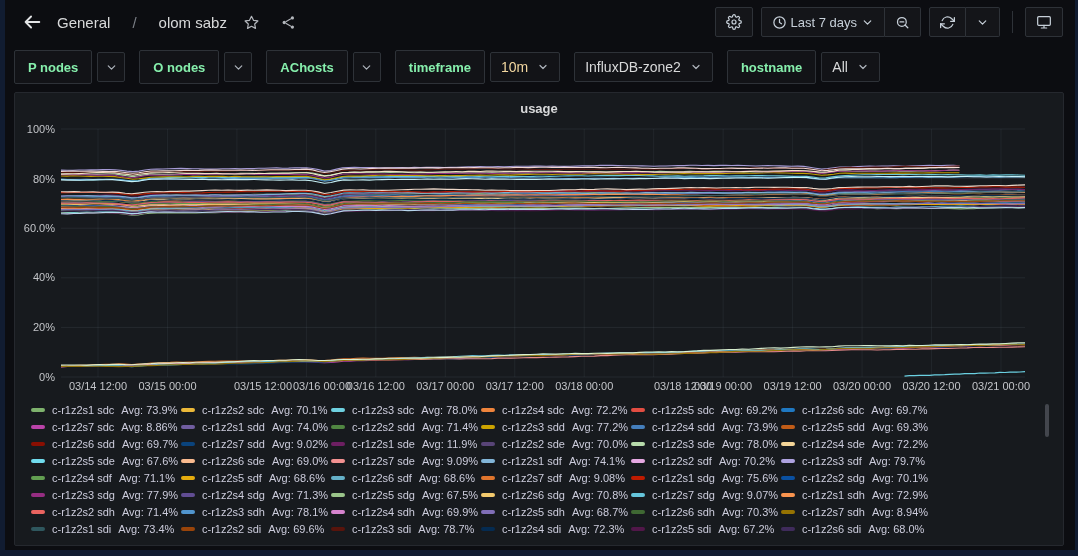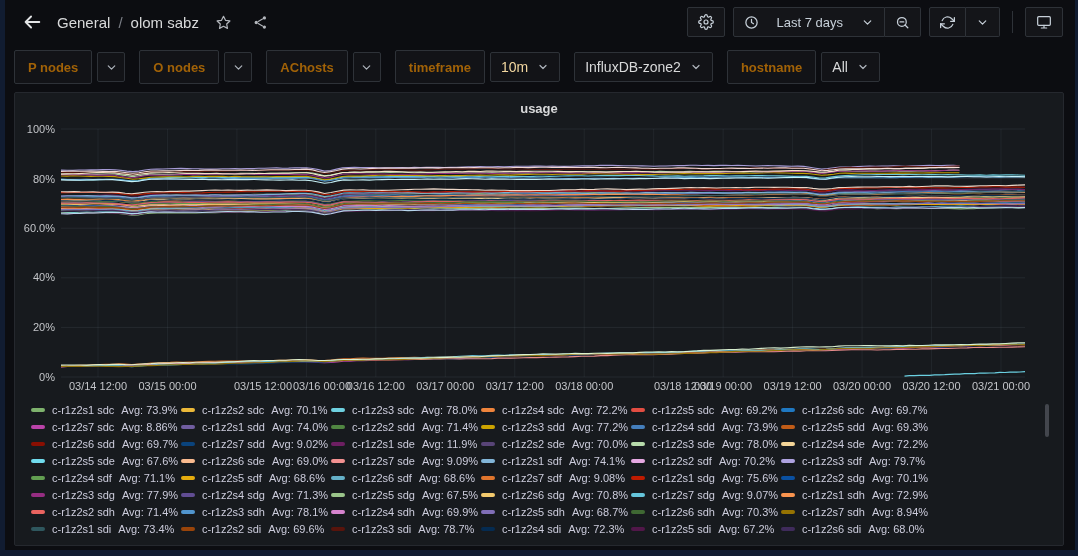--- a/index.html
+++ b/index.html
@@ -2,33 +2,33 @@
 <html><head>
 <meta charset="utf-8">
 <style>
   *{margin:0;padding:0;box-sizing:border-box}
   html,body{width:1078px;height:556px;background:#05060a;font-family:"Liberation Sans",sans-serif;overflow:hidden}
   #app{position:relative;width:1078px;height:556px;background:#0c0d11;
        border-left:5px solid #111c31;border-right:3px solid #111c31;border-bottom:6px solid #111c31;overflow:hidden}
   
   .topbar{height:44px;display:flex;align-items:center;padding:0 12px;background:#0c0d11}
   .back-btn{width:30px;height:30px;display:flex;align-items:center;justify-content:center;background:none;border:none;cursor:pointer;margin-right:10px}
-  .breadcrumb{display:flex;align-items:flex-start;font-size:15px;color:#d8d9da;gap:8px;font-weight:500}
+  .breadcrumb{display:flex;align-items:flex-start;font-size:15px;color:#d8d9da;gap:22px;font-weight:500}
   .breadcrumb .sep{color:#7b7f87}
   .icon-btn{background:none;border:none;display:flex;align-items:center;justify-content:center;cursor:pointer;padding:4px;margin-left:12px}
   .tb-right{margin-left:auto;display:flex;align-items:center;gap:8px}
-  .btn{display:flex;align-items:center;gap:18px;height:30px;padding:0 10px;background:#141519;border:1px solid #2e3238;border-radius:2px;color:#c7d0d9;font-size:13px;font-weight:500;cursor:pointer;white-space:nowrap}
+  .btn{display:flex;align-items:center;gap:4px;height:30px;padding:0 10px;background:#141519;border:1px solid #2e3238;border-radius:2px;color:#c7d0d9;font-size:13px;font-weight:500;cursor:pointer;white-space:nowrap}
   .btn-group{display:flex}
   .btn-group .btn+.btn{border-left:none;border-top-left-radius:0;border-bottom-left-radius:0}
   .btn-group .btn:first-child{border-top-right-radius:0;border-bottom-right-radius:0}
   .vdivider{width:1px;height:22px;background:#2e3238;margin:0 4px}
   
   .filters{height:46px;display:flex;align-items:center;padding:0 9px;gap:14px}
   .var-pair{display:flex;gap:5px;align-items:center}
-  .var-label{height:30px;display:flex;align-items:center;padding:16px 13px;background:#121317;border:1px solid #2e3238;border-radius:2px;color:#a16207;font-size:13px;font-weight:700;cursor:pointer}
+  .var-label{height:30px;display:flex;align-items:center;padding:16px 13px;background:#121317;border:1px solid #2e3238;border-radius:2px;color:#86efac;font-size:13px;font-weight:700;cursor:pointer}
   .var-value{height:30px;display:flex;align-items:center;gap:9px;padding:0 10px;background:#121317;border:1px solid #2e3238;border-radius:2px;color:#d8d9da;font-size:14px;cursor:pointer}
   .var-chevbox{width:28px;height:30px;display:flex;align-items:center;justify-content:center;background:#121317;border:1px solid #2e3238;border-radius:2px;cursor:pointer}
   .warm{color:#f2d7a0}
   
   .panel{position:absolute;left:9px;top:92px;width:1050px;height:454px;background:#171a1e;border:1px solid #25282e;border-radius:2px}
   .panel-title{text-align:center;padding-top:8px;font-size:13px;font-weight:700;color:#d8d9da;cursor:pointer}
   .plot-svg{position:absolute;left:0;top:0}
   .y-tick{position:absolute;left:0;width:40px;text-align:right;font-size:11px;color:#c3c5c9;height:12px;line-height:12px}
   .x-tick{position:absolute;top:287px;width:80px;text-align:center;font-size:11px;color:#c3c5c9;height:13px;line-height:13px;white-space:nowrap}
   

